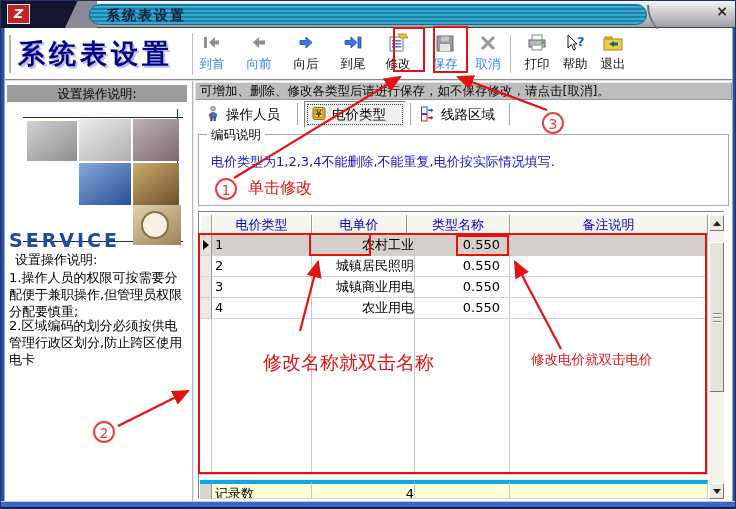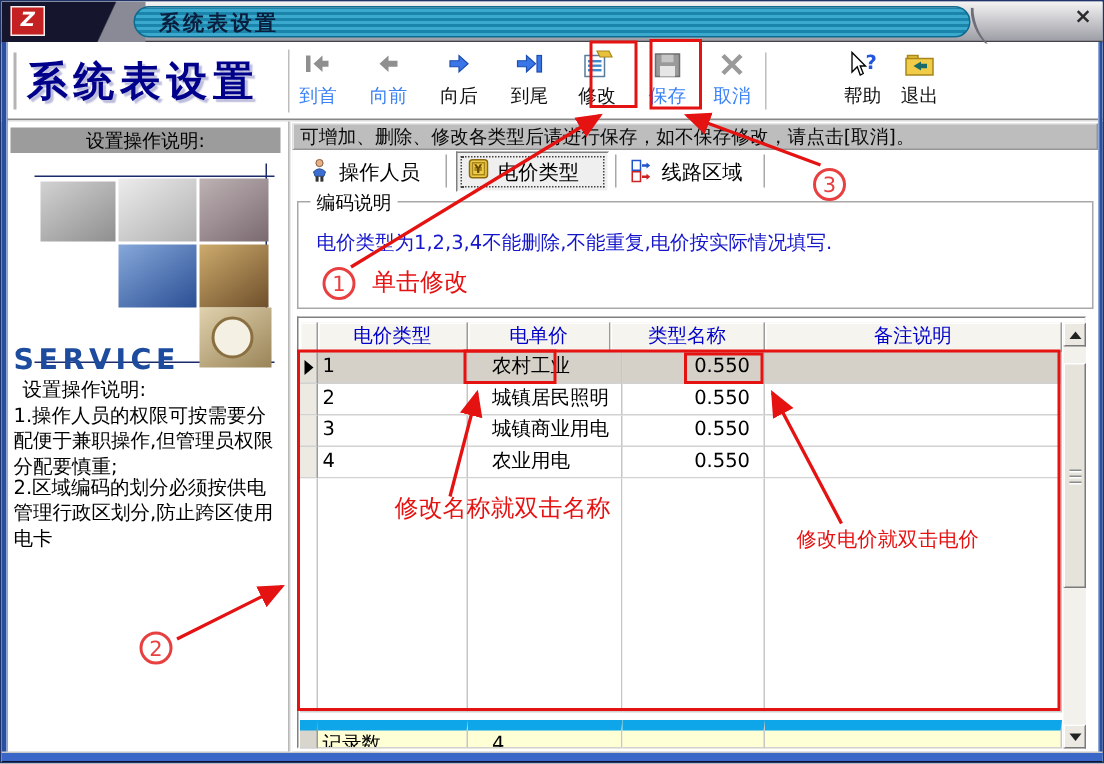--- a/index.html
+++ b/index.html
@@ -73,34 +73,34 @@
   .gb-note{position:absolute;left:210px;top:152px;font-size:13px;color:#1515cc;white-space:nowrap;}
   
   .dtable{position:absolute;left:197px;top:210px;width:526px;height:288px;background:#fff;
     border:1px solid;border-color:#808080 #f4f4f4 #f4f4f4 #808080;}
   .grid{position:absolute;left:1px;top:3px;width:508px;}
   .trow{display:flex;}
   .tc{border-right:1px solid #c6c6c6;border-bottom:1px solid #d2d2d2;overflow:hidden;
     font-size:13px;line-height:20px;white-space:nowrap;}
   .c-sel{width:12px;background:#eceae2;border-right:1px solid #9a9a9a;}
   .c-1{width:100px;padding-left:3px;}
-  .c-2{width:103px;padding-left:16px;}
+  .c-2{width:103px;padding-left:16px;text-align:right;}
   .c-3{width:95px;text-align:right;padding-right:9px;}
   .c-4{width:198px;}
   .hrow .tc{height:20px;background:#f6f4ef;color:#0000c8;text-align:center;
     border-right:1px solid #9a9a9a;border-bottom:1px solid #9a9a9a;
     box-shadow:1px 1px 0 #fff inset;padding:0;}
   .drow .tc{height:21px;}
   .drow.sel .tc{background:#d5d1c8;}
   .drow.sel .c-sel{background:#e4e1d8;}
   .sel-arrow{width:0;height:0;margin:5px auto 0;border-top:5px solid transparent;
     border-bottom:5px solid transparent;border-left:6px solid #000;}
   .fillrow .tc{height:156px;background:#fff;}
   .gaprow{height:5px;}
-  .frow .tc{height:19px;background:#ffffd6;border-top:7px solid #0ea5e9;}
+  .frow .tc{height:19px;background:#ffffd6;border-top:4px solid #0ea5e9;}
   .frow .c-sel{background:#d8d5cc;}
   
   .vsb{position:absolute;left:510px;top:3px;width:15px;height:284px;background:#f2f1ec;}
   .sb-btn{position:absolute;left:0;width:15px;height:16px;background:#ece9e2;
     border:1px solid;border-color:#fff #7a7a7a #7a7a7a #fff;}
   .sb-tri-up{width:0;height:0;margin:5px auto 0;border-left:4px solid transparent;
     border-right:4px solid transparent;border-bottom:5px solid #222;}
   .sb-tri-dn{width:0;height:0;margin:5px auto 0;border-left:4px solid transparent;
     border-right:4px solid transparent;border-top:5px solid #222;}
   .sb-thumb{position:absolute;left:0;top:27px;width:15px;height:150px;background:#e6e3da;
@@ -179,20 +179,29 @@
           </svg></span>
       <span class="tb-label">保存</span>
     </div>
     <div class="tb-btn disabled" style="left:464px">
       <span class="tb-ic"><svg width="24" height="22" viewBox="0 0 24 20">
             <path d="M6,4 L18,16 M18,4 L6,16" stroke="#9a9a9a" stroke-width="3"></path>
           </svg></span>
       <span class="tb-label">取消</span>
     </div>
     <div class="tool-sep"></div>
+    <div class="tb-btn" style="left:513px">
+      <span class="tb-ic"><svg width="24" height="22" viewBox="0 0 24 20">
+            <rect x="7" y="2" width="10" height="6" fill="#fff" stroke="#888"></rect>
+            <rect x="4" y="7" width="16" height="7" fill="#b8b8c2" stroke="#666"></rect>
+            <rect x="7" y="12" width="10" height="5" fill="#fff" stroke="#888"></rect>
+            <circle cx="17.5" cy="9.5" r="1.2" fill="#22aa22"></circle>
+          </svg></span>
+      <span class="tb-label">打印</span>
+    </div>
     <div class="tb-btn" style="left:551px">
       <span class="tb-ic"><svg width="24" height="22" viewBox="0 0 24 20">
             <polygon points="5,2 5,15 8.5,11.5 10.5,17 12.5,16 10.5,11 14,11" fill="#fff" stroke="#000" stroke-width="0.9"></polygon>
             <text x="14" y="13" font-size="13" font-weight="bold" fill="#2255dd">?</text>
           </svg></span>
       <span class="tb-label">帮助</span>
     </div>
     <div class="tb-btn" style="left:589px">
       <span class="tb-ic"><svg width="24" height="22" viewBox="0 0 24 20">
             <rect x="4" y="4" width="7" height="4" fill="#e8c23a" stroke="#a8861a"></rect>
@@ -336,21 +345,21 @@
   <div class="rbox" style="left:392px;top:26px;width:32px;height:45px"></div>
   <div class="rbox" style="left:432px;top:25px;width:35px;height:47px"></div>
   <div class="rbox" style="left:308px;top:232px;width:62px;height:23px"></div>
   <div class="rbox" style="left:455px;top:234px;width:53px;height:21px"></div>
   <div class="rbox" style="left:197px;top:232px;width:509px;height:241px"></div>
 
   <div class="rcircle" style="left:214px;top:177px">1</div>
   <div class="rtext" style="left:247px;top:177px;font-size:16px">单击修改</div>
   <div class="rcircle" style="left:92px;top:420px">2</div>
   <div class="rcircle" style="left:541px;top:111px">3</div>
-  <div class="rtext" style="left:262px;top:328px;font-size:16px">修改名称就双击名称</div>
+  <div class="rtext" style="left:262px;top:349px;font-size:19px">修改名称就双击名称</div>
   <div class="rtext" style="left:530px;top:350px;font-size:13.5px">修改电价就双击电价</div>
 
   <svg class="overlay">
     <defs>
       <marker id="ah" markerWidth="10" markerHeight="8" refX="7" refY="3.5" orient="auto">
         <polygon points="0,0 8,3.5 0,7" fill="#e51212"></polygon>
       </marker>
     </defs>
     <line x1="233" y1="177" x2="399" y2="76" stroke="#e51212" stroke-width="2.2" marker-end="url(#ah)"></line>
     <line x1="546" y1="109" x2="457" y2="76" stroke="#e51212" stroke-width="2.2" marker-end="url(#ah)"></line>

